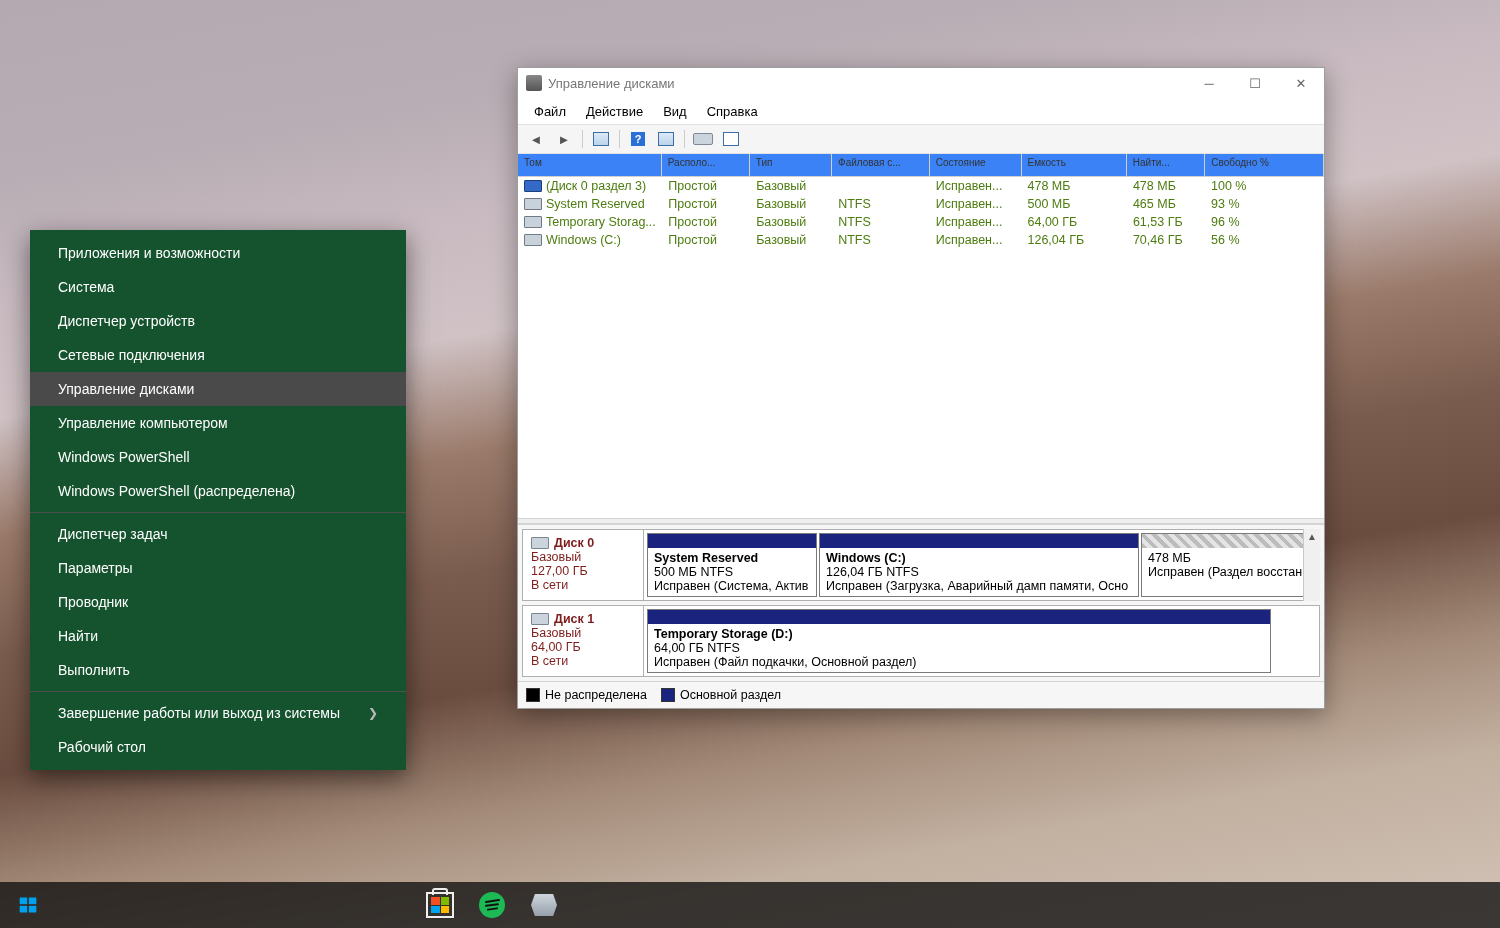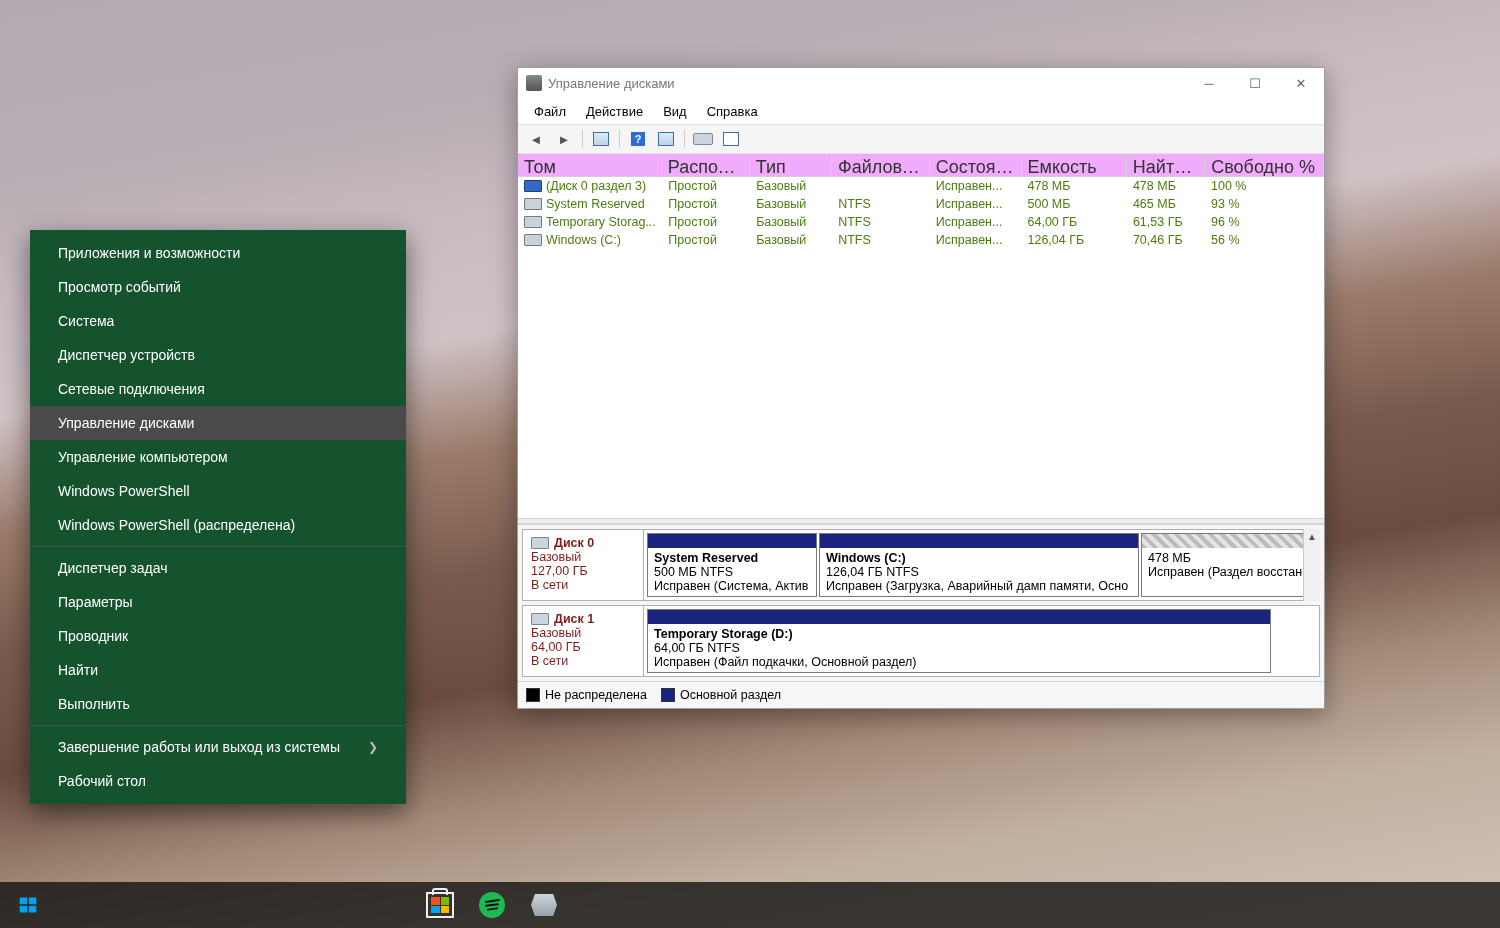--- a/index.html
+++ b/index.html
@@ -68,21 +68,21 @@
   font-size: 11px;
 }
 .tb .disk-icon {
   width: 18px; height: 10px; background: #cbd4dc; border: 1px solid #7d8a96;
   border-radius: 2px;
 }
 
 .dm-columns {
   display: flex; height: 22px; align-items: stretch;
   border-bottom: 1px solid #d0d0d0;
-  background: #f0abfc; font-size: 18px; color: #333;
+  background: #3b82f6; font-size: 10px; color: #333;
   user-select: none;
 }
 .dm-columns .col {
   border-right: 1px solid #d0d0d0;
   padding: 3px 6px; white-space: nowrap; overflow: hidden; text-overflow: ellipsis;
 }
 .col.c0{width:136px}.col.c1{width:78px}.col.c2{width:72px}
 .col.c3{width:88px}.col.c4{width:82px}.col.c5{width:96px}
 .col.c6{width:68px}.col.c7{width:110px}
 
@@ -383,23 +383,20 @@
     <div class="sw black"></div>
     <span>Не распределена</span>
     <div class="sw navy"></div>
     <span>Основной раздел</span>
   </div>
 </div>
 
 <div class="winx" id="winx">
     <div class="item">
       <span>Приложения и возможности</span>
-    </div>
-    <div class="item">
-      <span>Просмотр событий</span>
     </div>
     <div class="item">
       <span>Система</span>
     </div>
     <div class="item">
       <span>Диспетчер устройств</span>
     </div>
     <div class="item">
       <span>Сетевые подключения</span>
     </div>

